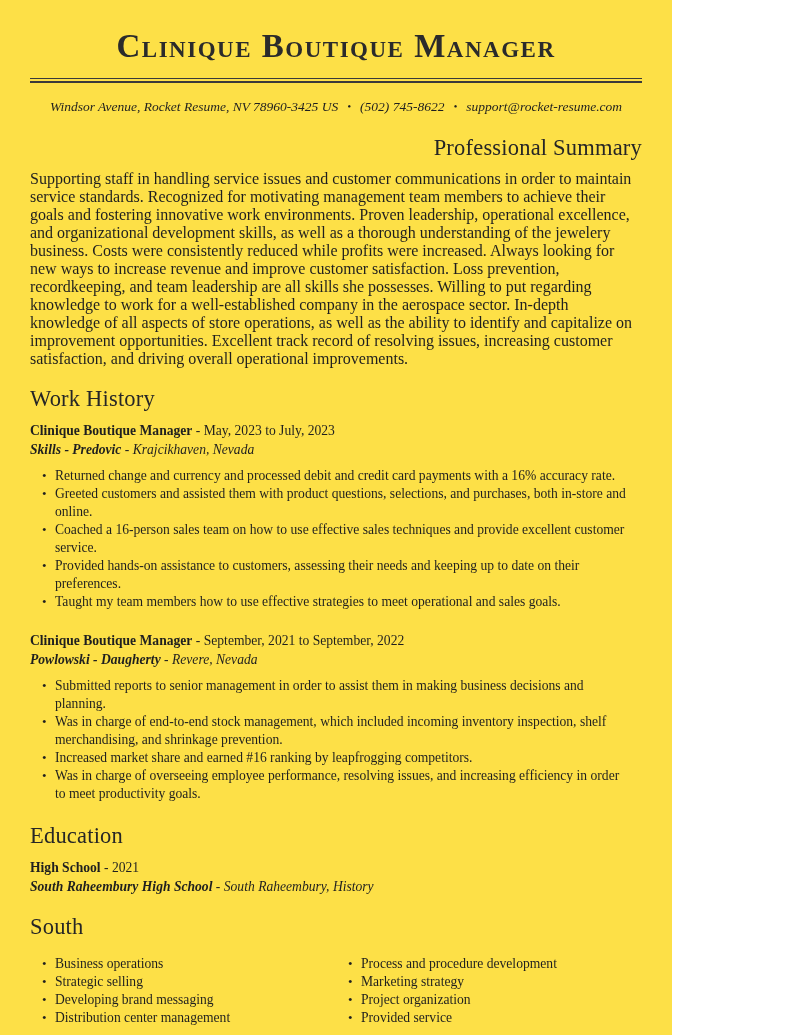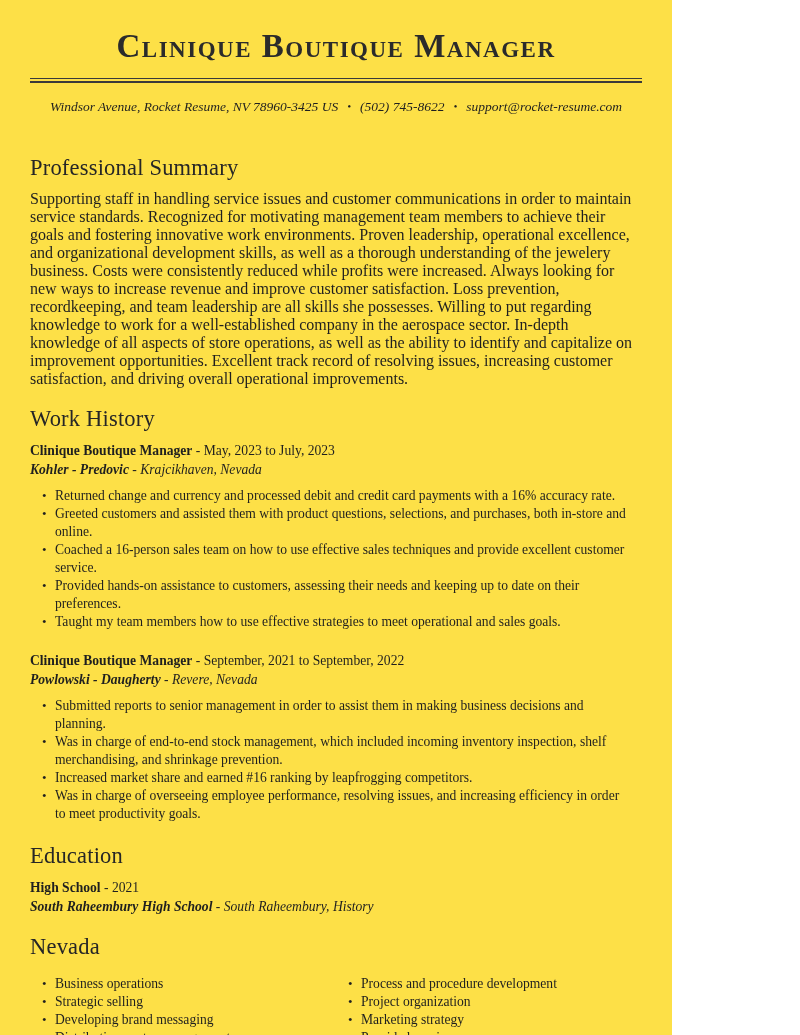--- a/index.html
+++ b/index.html
@@ -41,21 +41,21 @@
     font-size: 11px;
     vertical-align: 1px;
   }
   h2 {
     font-weight: 400;
     font-size: 22.5px;
     letter-spacing: 0.2px;
     color: #262626;
     margin: 18px 0 9px 0;
   }
-  section.first h2 { margin-top: 40px; }
+  section.first h2 { margin-top: 20px; text-align: right; }
   .body-text {
     margin: 0;
     font-size: 16px;
     line-height: 18px;
     color: #1f1f1f;
   }
   .entry-line {
     margin: 0;
     font-size: 13.6px;
     line-height: 19px;
@@ -105,21 +105,21 @@
 
   <section>
     <h2>Work History</h2>
 
     <div class="job">
       <p class="entry-line">
         <strong>Clinique Boutique Manager</strong>
         <span>- May, 2023 to July, 2023</span>
       </p>
       <p class="entry-line italic">
-        <strong>Kohler - Predovic</strong>
+        <strong>Skills - Predovic</strong>
         <span>- Krajcikhaven, Nevada</span>
       </p>
       <ul>
         <li>Returned change and currency and processed debit and credit card payments with a 16% accuracy rate.</li>
         <li>Greeted customers and assisted them with product questions, selections, and purchases, both in-store and online.</li>
         <li>Coached a 16-person sales team on how to use effective sales techniques and provide excellent customer service.</li>
         <li>Provided hands-on assistance to customers, assessing their needs and keeping up to date on their preferences.</li>
         <li>Taught my team members how to use effective strategies to meet operational and sales goals.</li>
       </ul>
     </div>
@@ -148,30 +148,30 @@
       <strong>High School</strong>
       <span>- 2021</span>
     </p>
     <p class="entry-line italic">
       <strong>South Raheembury High School</strong>
       <span>- South Raheembury, History</span>
     </p>
   </section>
 
   <section>
-    <h2>Nevada</h2>
+    <h2>South</h2>
     <div class="skills-columns">
       <ul>
         <li>Business operations</li>
         <li>Strategic selling</li>
         <li>Developing brand messaging</li>
         <li>Distribution center management</li>
       </ul>
       <ul>
         <li>Process and procedure development</li>
+        <li>Marketing strategy</li>
         <li>Project organization</li>
-        <li>Marketing strategy</li>
         <li>Provided service</li>
       </ul>
     </div>
   </section>
 
 </div>
 
 </body></html>

